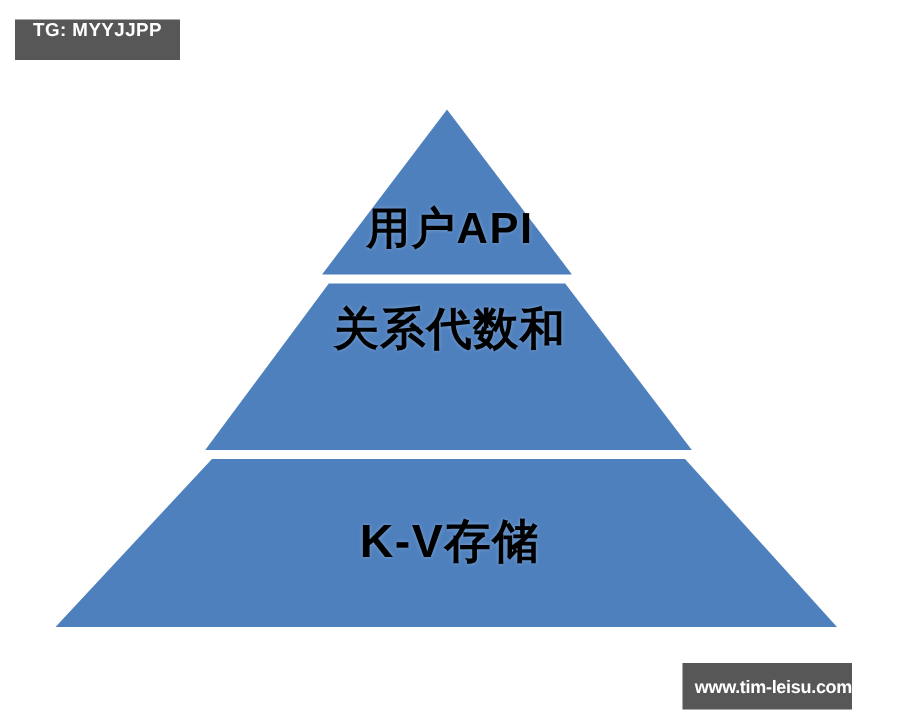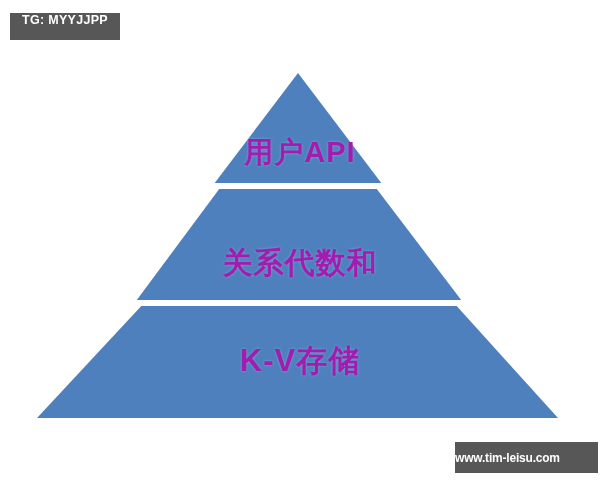--- a/index.html
+++ b/index.html
@@ -41,26 +41,26 @@
     font-weight: bold;
     letter-spacing: 0.3px;
     white-space: nowrap;
   }
 
   
   .watermark {
     position: absolute;
     left: 455px;
     top: 442px;
-    width: 143px;
+    width: 113px;
     height: 31px;
     background: #575757;
     display: flex;
     align-items: center;
-    justify-content: flex-start;
+    justify-content: flex-end;
     box-sizing: border-box;
   }
   .watermark-label {
     color: #ffffff;
     font-size: 12px;
     font-weight: bold;
     letter-spacing: -0.2px;
     white-space: nowrap;
   }
 
@@ -76,34 +76,33 @@
     display: block;
     width: 600px;
     height: 480px;
   }
 
   
   .tier-text {
     position: absolute;
     width: 600px;
     text-align: center;
-    color: #a21caf;
+    color: #000000;
     font-weight: bold;
     white-space: nowrap;
     text-shadow: 0 0 3px rgba(255,255,255,0.28);
     letter-spacing: 1px;
   }
   .tier-text.t1 {
     top: 133px;
     font-size: 29px;
   }
   .tier-text.t2a {
     top: 199px;
     font-size: 30px;
-    margin-top: 44px;
   }
   .tier-text.t2b {
     top: 262px;
     font-size: 30px;
   }
   .tier-text.t3 {
     top: 340px;
     font-size: 31px;
   }
 </style>

